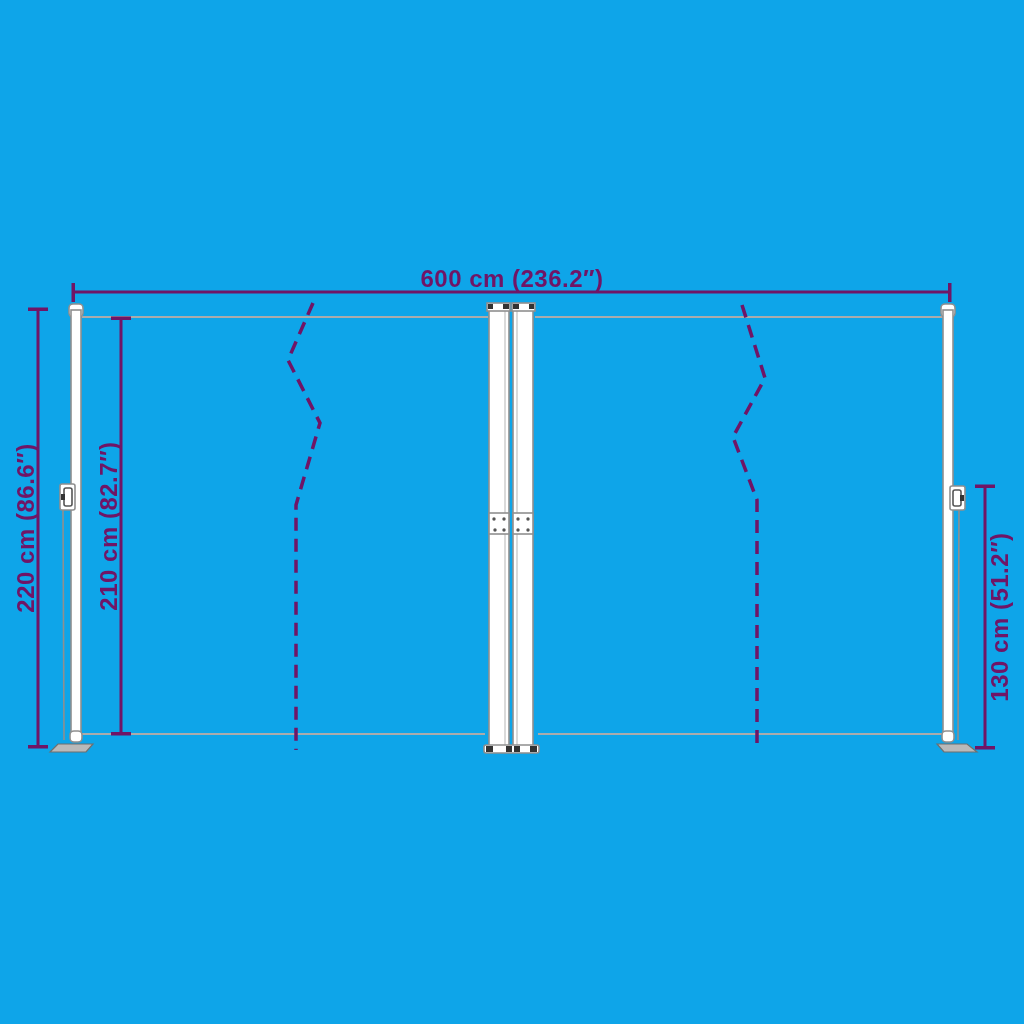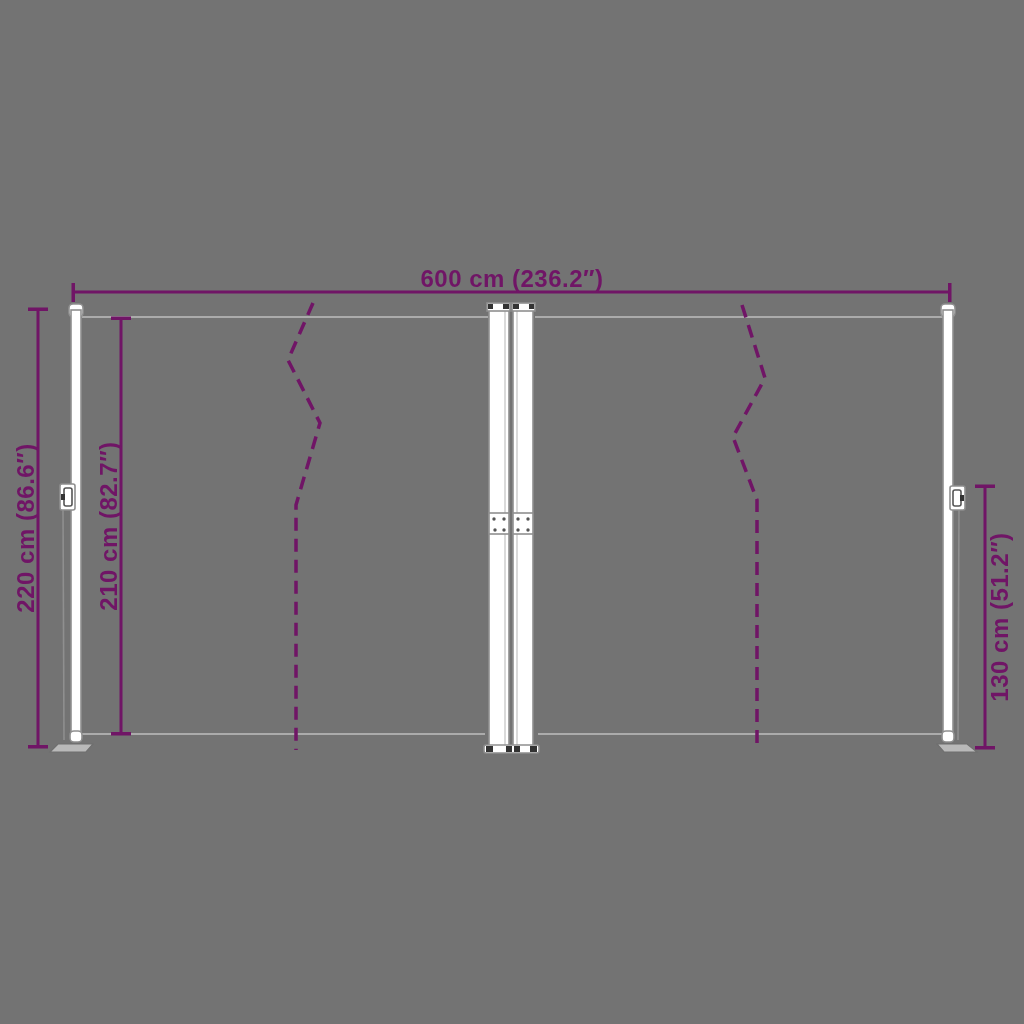--- a/index.html
+++ b/index.html
@@ -1,16 +1,16 @@
 <!DOCTYPE html>
 <html><head>
 <meta charset="utf-8">
 <style>
   html, body { margin: 0; padding: 0; background: #ffffff; }
-  .stage { width: 1024px; height: 1024px; position: relative; background: #737373; }
+  .stage { width: 1024px; height: 1024px; position: relative; background: #0ea5e9; }
   svg { display: block; }
   .dim-line { stroke: #701566; stroke-width: 3; fill: none; }
   .dim-tick { fill: #701566; stroke: none; }
   .dim-text {
     fill: #701566;
     font-family: "Liberation Sans", sans-serif;
     font-weight: bold;
     font-size: 24px;
     letter-spacing: 0.5px;
   }

